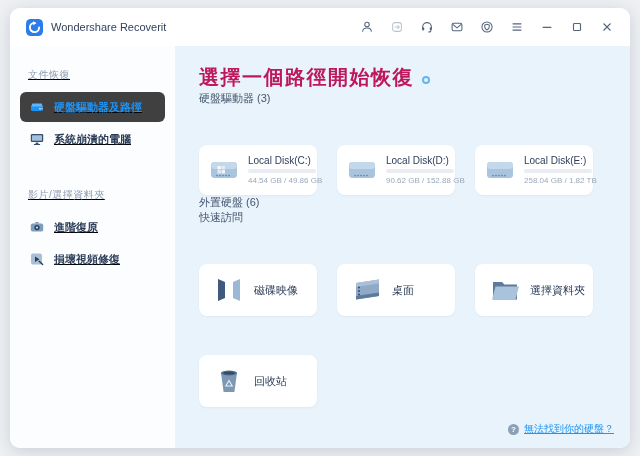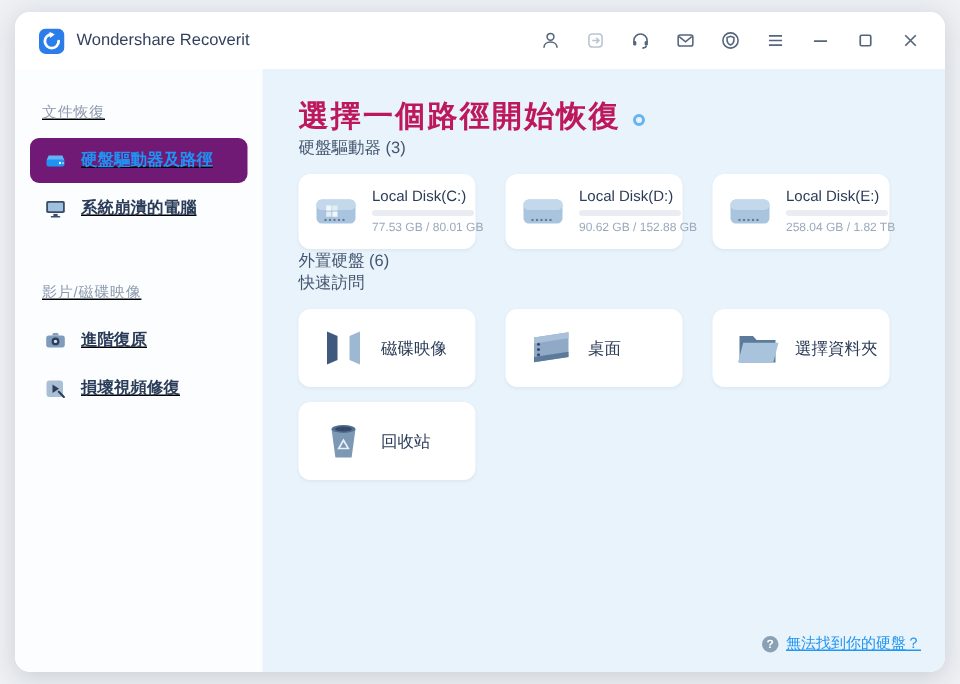--- a/index.html
+++ b/index.html
@@ -32,41 +32,42 @@
     width:165px; flex:0 0 165px; background:#fbfdfe; padding-top:16px;text-decoration:underline;
   }
   .side-section-label {
     font-size:10px; color:#8e9bb0; padding:6px 18px 8px 18px; letter-spacing:.5px;
   }
   .side-item {
     display:flex; align-items:center; gap:9px;
     margin:2px 10px; padding:7px 9px; border-radius:6px;
     font-size:11px; font-weight:700; color:#2b3c58; cursor:pointer; line-height:1;
   }
-  .side-item.selected { background:#701a75; color:#1e93f4; }
+  .side-item.selected { background:#404040; color:#1e93f4; }
   .side-item .si { width:16px; height:16px; flex:0 0 auto; display:flex; }
   .side-gap { height:26px; }
   
   .main {
     flex:1; background:#e9f3fb; padding:14px 24px 0 24px; position:relative;
   }
   .page-title {
     font-size:20px; font-weight:700; color:#be185d; letter-spacing:1.5px;
     display:flex; align-items:center; gap:8px; margin-top:4px;
   }
   .info-dot {
     width:8px; height:8px; border:2px solid #66b5ee; border-radius:50%;
     display:inline-block; margin-top:4px; cursor:pointer;
   }
   .sec-label { font-size:11px; color:#44556f; }
   .cards-row { display:flex; gap:20px; margin-top:10px; }
   .card {
     width:118px; height:50px; background:#ffffff; border-radius:8px;
     display:flex; align-items:center; padding:13px 10px; gap:9px; cursor:pointer;
     box-shadow:0 1px 2px rgba(120,150,180,.10);
+    margin-top:29px;
   }
   .drive-ico { width:30px; height:26px; flex:0 0 auto; }
   .drive-info { display:flex; flex-direction:column; gap:3px; min-width:0; }
   .drive-name { font-size:10px; color:#2b3c58; font-weight:400; white-space:nowrap; }
   .bar { width:68px; height:4px; border-radius:2px; background:#e9edf2; overflow:hidden; }
   .bar-fill { height:100%; border-radius:2px; background:#2e9cf4; }
   .drive-usage { font-size:8px; color:#9aa9bb; white-space:nowrap; }
   .qcard { height:52px; }
   .q-ico { width:32px; height:30px; flex:0 0 auto; margin-left:4px; }
   .q-label { font-size:11px; color:#2b3c58; white-space:nowrap; }
@@ -175,21 +176,21 @@
               <rect x="3" y="4.2" width="10" height="5.6" rx=".6" fill="#9fc0de"></rect>
               <rect x="6.6" y="11.6" width="2.8" height="1.4" fill="#3c4d68"></rect>
               <rect x="4.8" y="13" width="6.4" height="1" rx=".5" fill="#3c4d68"></rect>
             </svg>
         </span>
         <span>系統崩潰的電腦</span>
       </div>
 
 
       <div class="side-gap"></div>
-      <div class="side-section-label">影片/磁碟映像</div>
+      <div class="side-section-label">影片/選擇資料夾</div>
 
       <div class="side-item">
         <span class="si">
           <svg viewBox="0 0 16 16">
               <rect x="1.8" y="4.6" width="12.4" height="8" rx="1.8" fill="#7e9cbc"></rect>
               <path d="M5.6 4.6 L6.6 3 h2.8 l1 1.6 Z" fill="#7e9cbc"></path>
               <circle cx="8" cy="8.6" r="2.6" fill="#2e3d55"></circle>
               <circle cx="8" cy="8.6" r="1.1" fill="#cfe0f0"></circle>
             </svg>
         </span>
@@ -229,21 +230,21 @@
                 <circle cx="8" cy="18.6" r=".8" fill="#5f7a97"></circle>
                 <circle cx="11" cy="18.6" r=".8" fill="#5f7a97"></circle>
                 <circle cx="14" cy="18.6" r=".8" fill="#5f7a97"></circle>
                 <circle cx="17" cy="18.6" r=".8" fill="#5f7a97"></circle>
                 <circle cx="20" cy="18.6" r=".8" fill="#5f7a97"></circle>
               </svg>
           </span>
           <span class="drive-info">
             <span class="drive-name">Local Disk(C:)</span>
             <span class="bar"><span class="bar-fill" style="width: 56%;"></span></span>
-            <span class="drive-usage">77.53 GB / 80.01 GB</span>
+            <span class="drive-usage">44.54 GB / 49.86 GB</span>
           </span>
         </div>
 
         <div class="card">
           <span class="drive-ico">
             <svg viewBox="0 0 30 26">
                 <rect x="2" y="5" width="26" height="16" rx="3.5" fill="#a9c4de"></rect>
                 <rect x="2" y="5" width="26" height="7" rx="3.5" fill="#c3d8ea"></rect>
                 <circle cx="8" cy="18.6" r=".8" fill="#5f7a97"></circle>
                 <circle cx="11" cy="18.6" r=".8" fill="#5f7a97"></circle>

